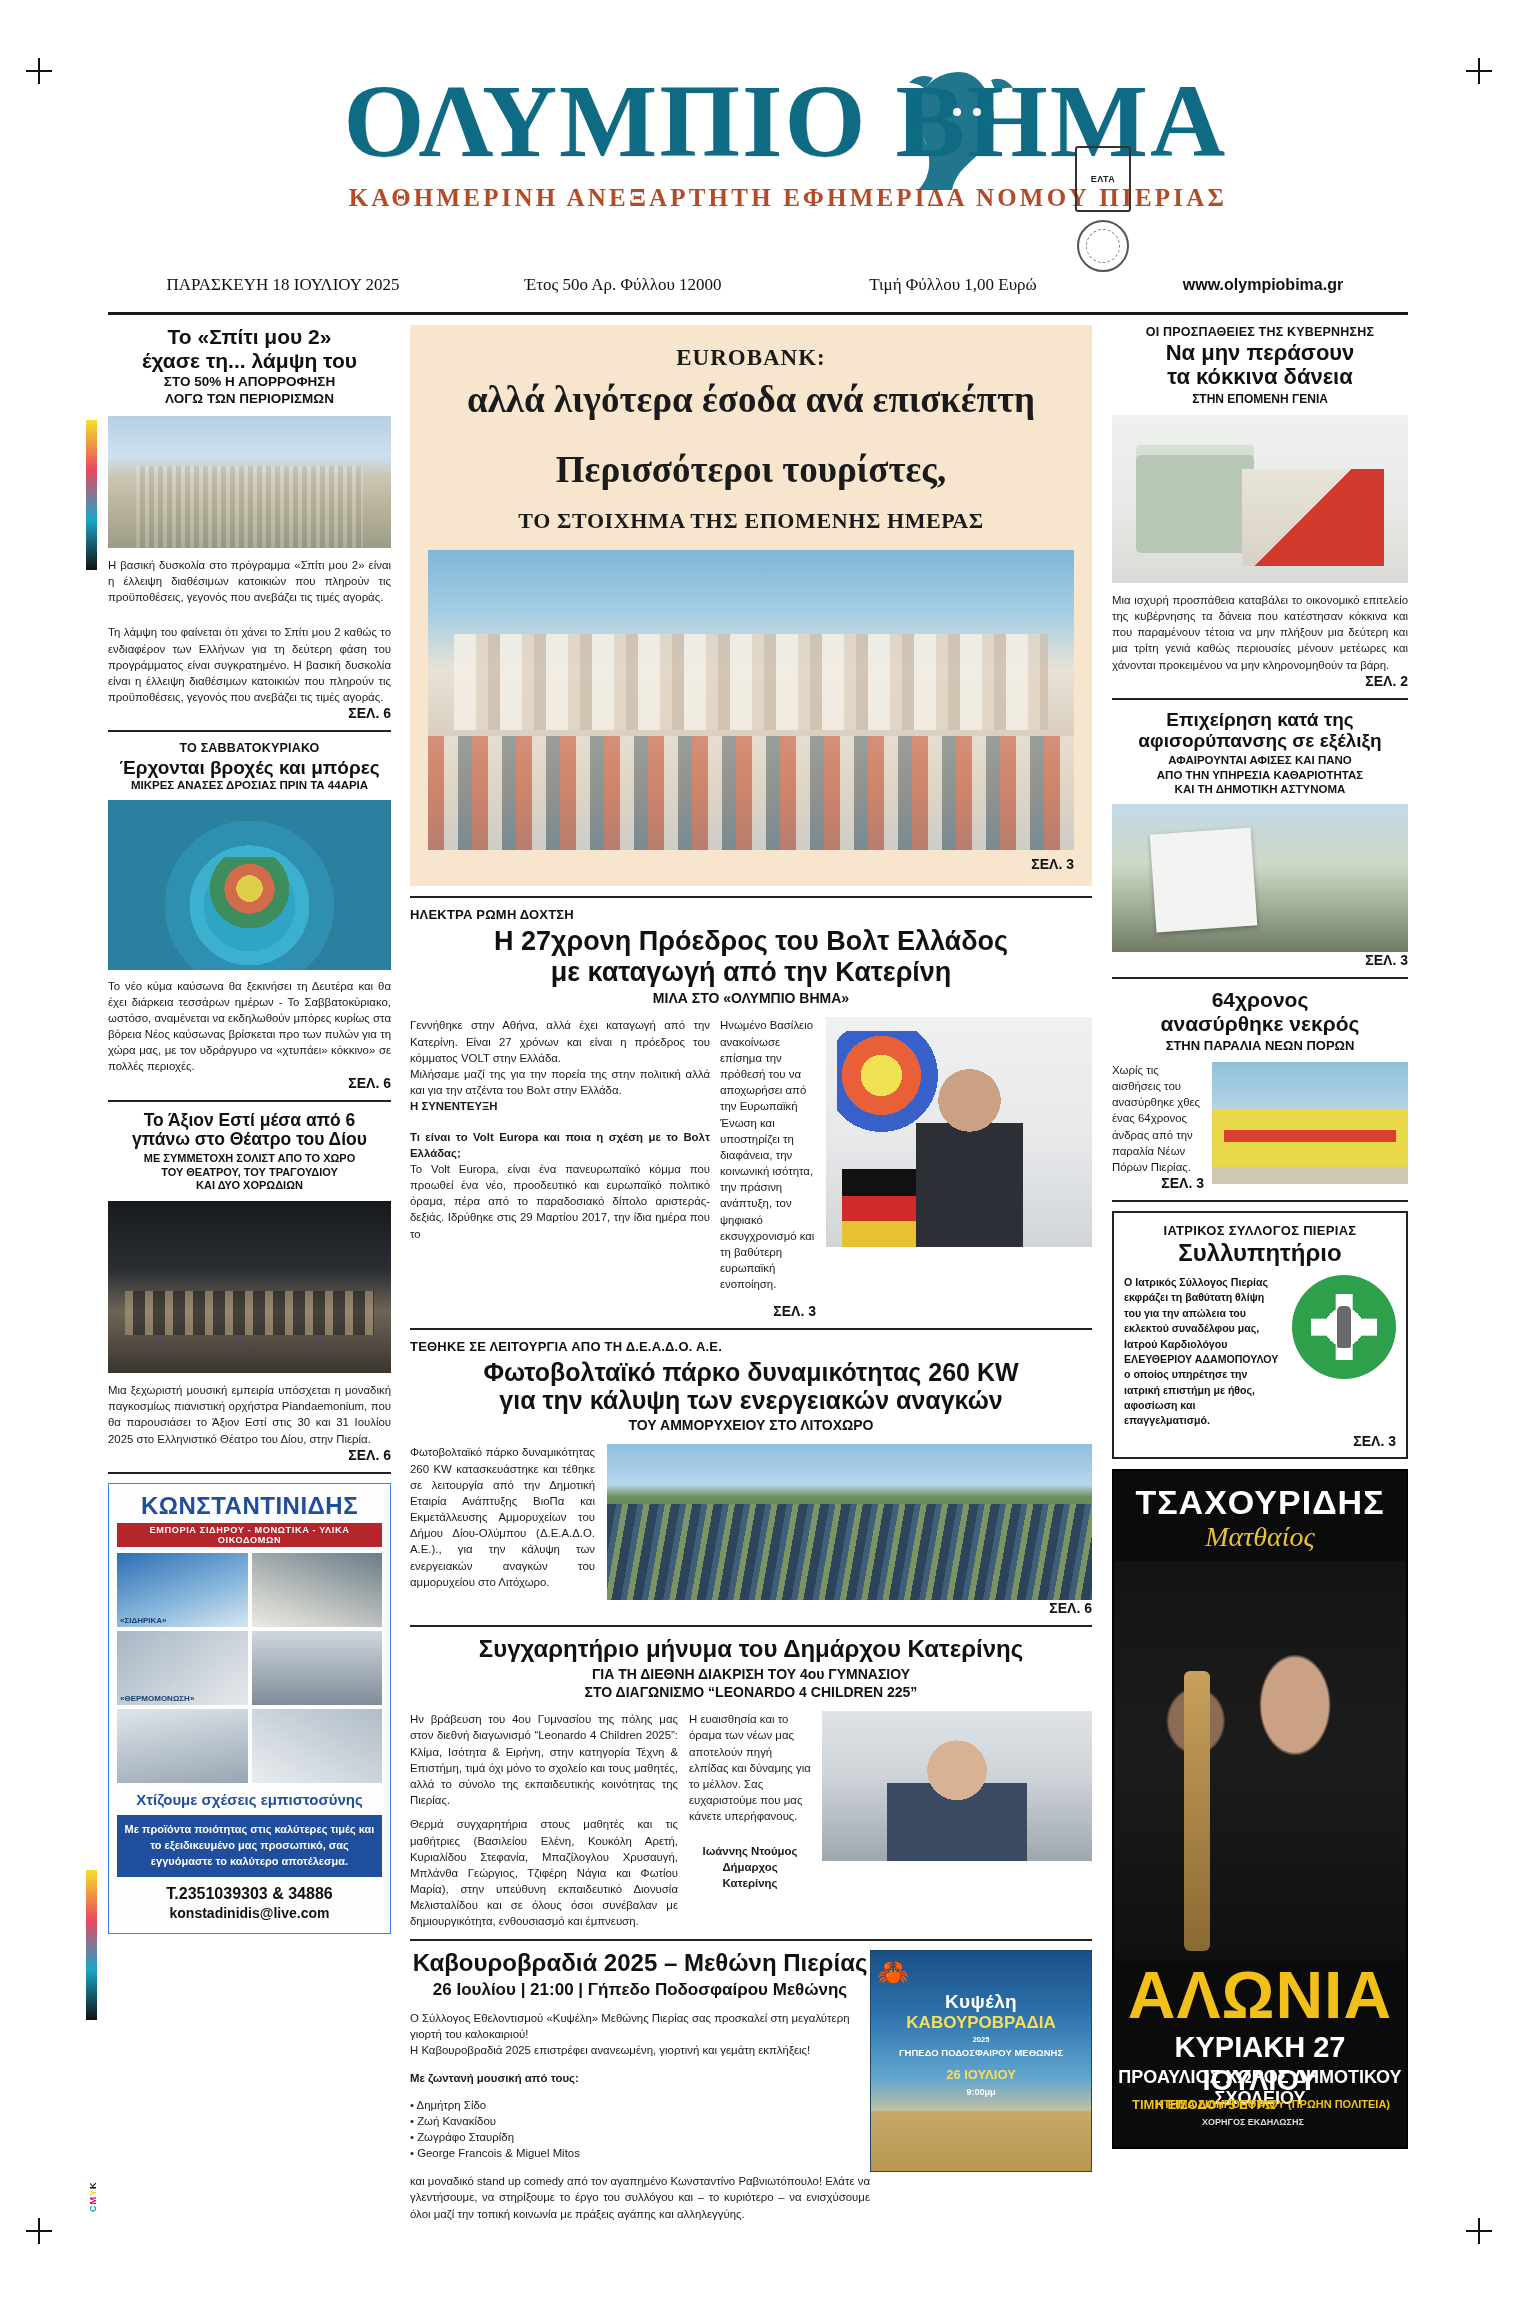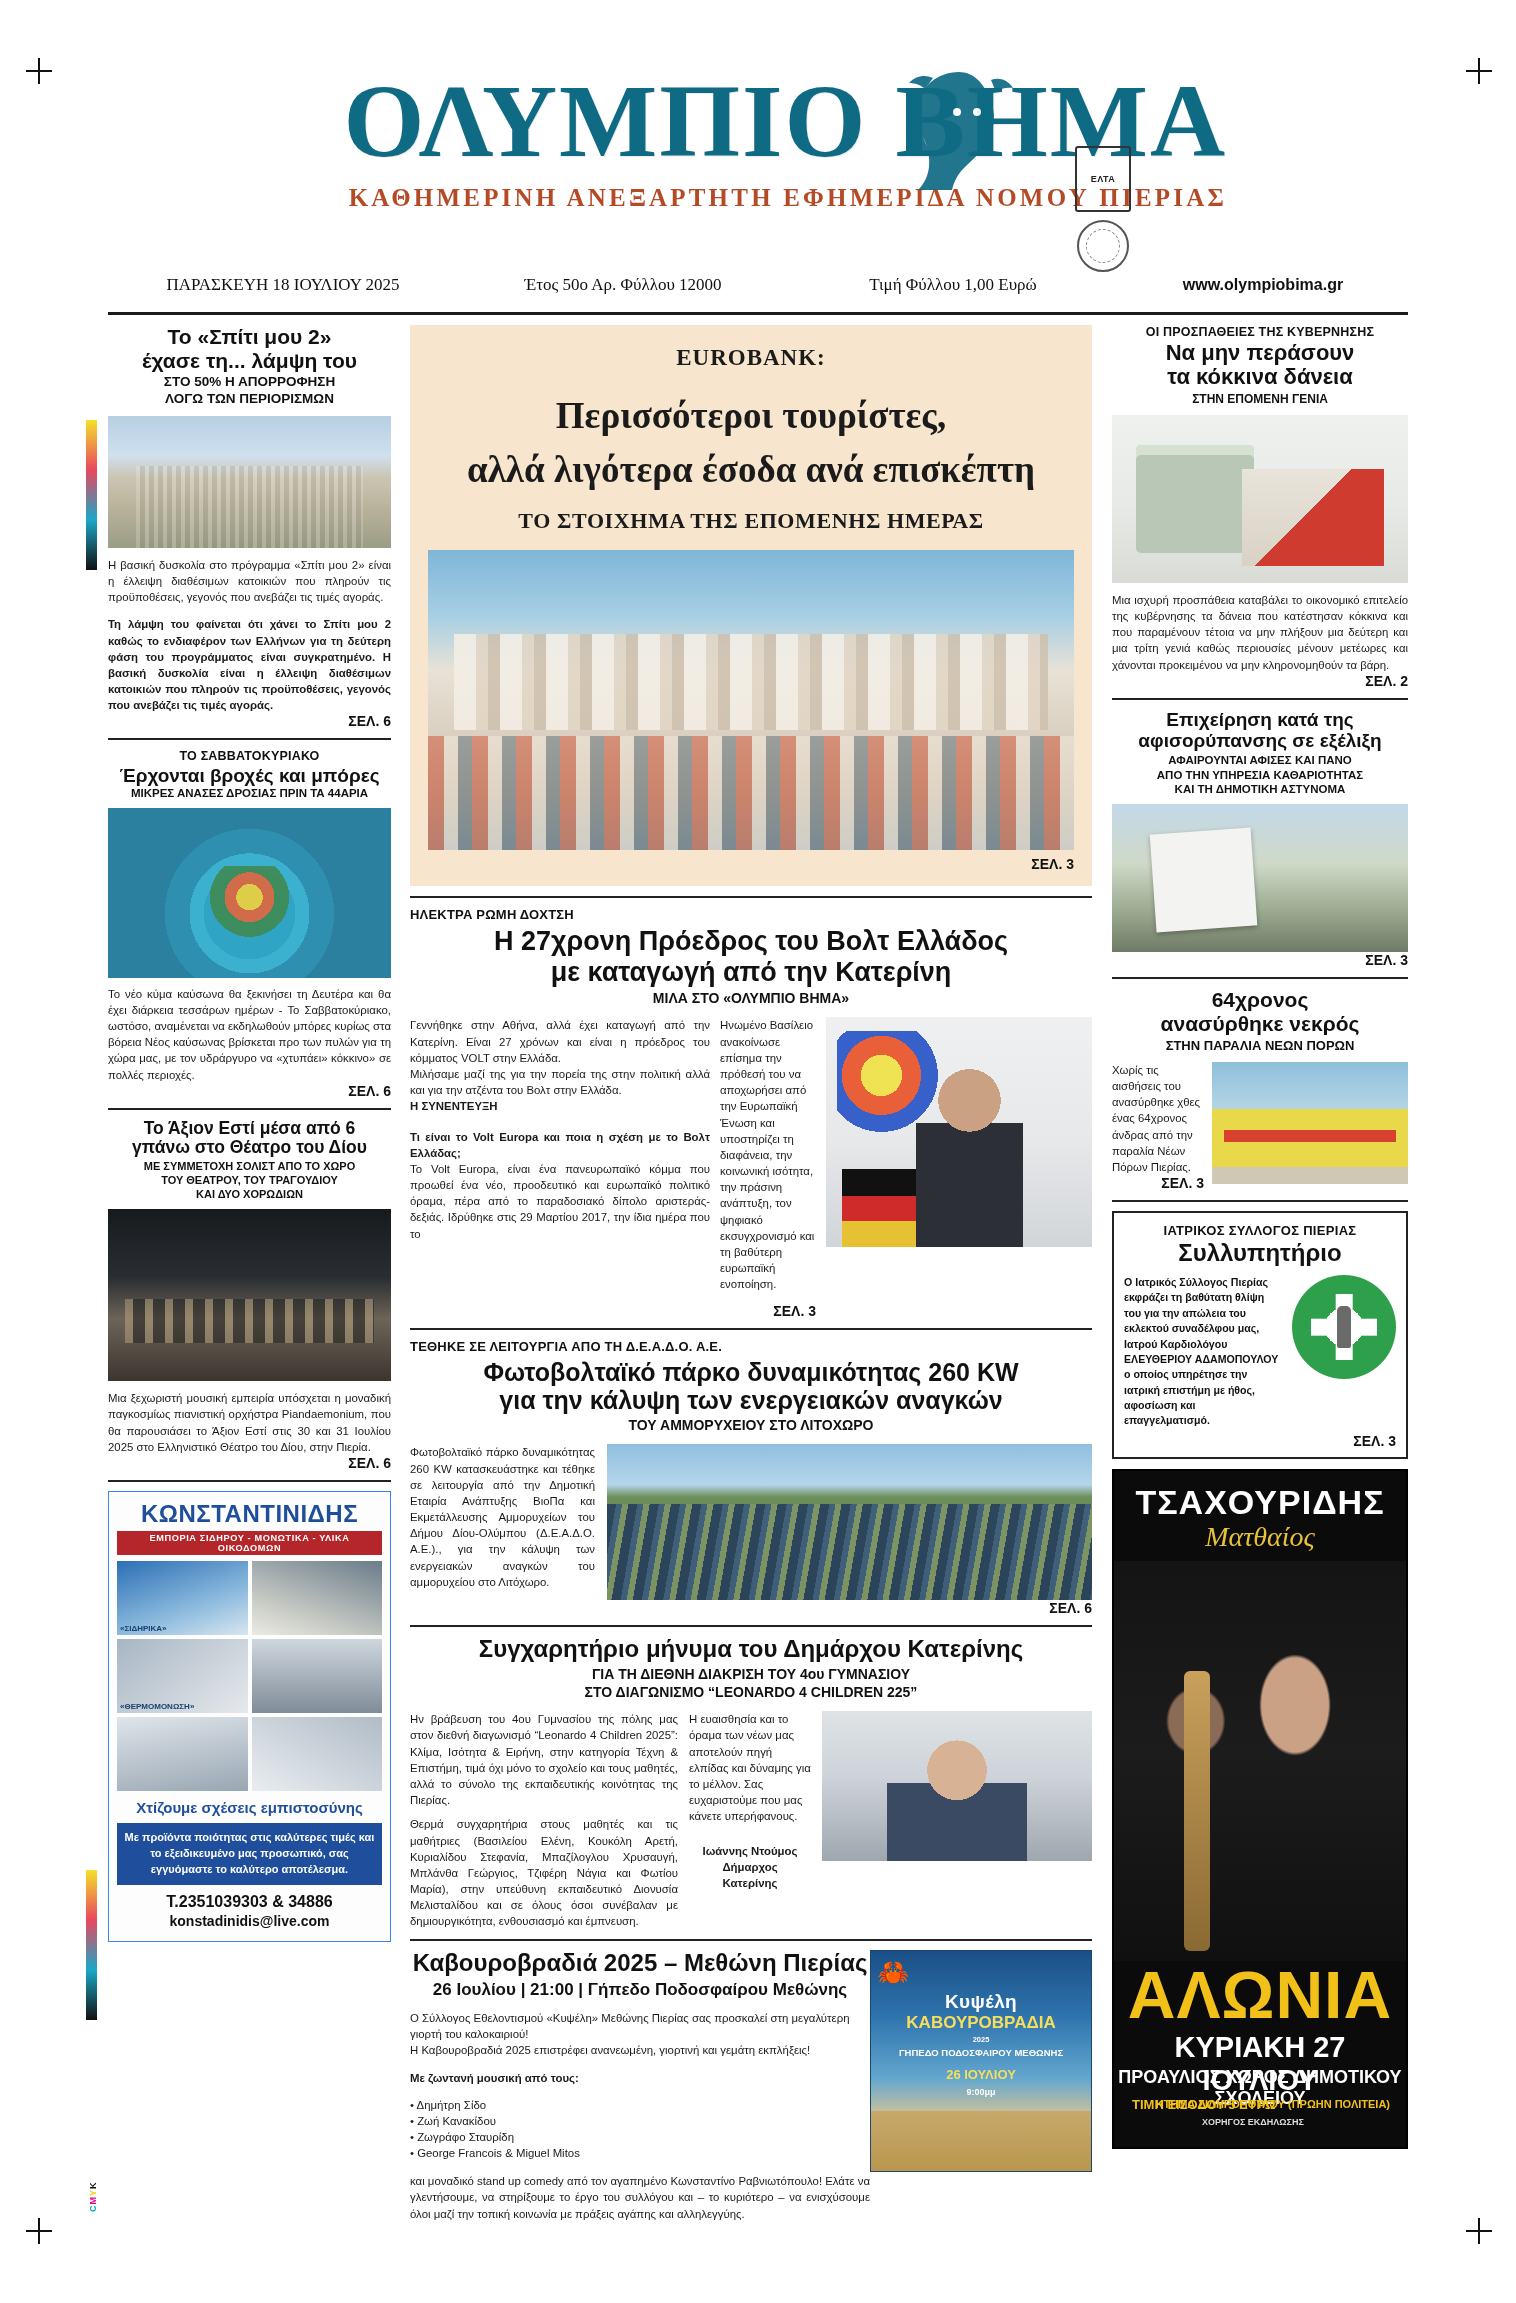--- a/index.html
+++ b/index.html
@@ -426,21 +426,21 @@
 
   <div class="col-left">
 
     <div>
       <div class="hl-main" style="font-size:21px;">Το «Σπίτι μου 2»</div>
       <div class="hl-main" style="font-size:21px;">έχασε τη... λάμψη του</div>
       <div class="hl-sub" style="margin-top:2px;">ΣΤΟ 50% Η ΑΠΟΡΡΟΦΗΣΗ</div>
       <div class="hl-sub">ΛΟΓΩ ΤΩΝ ΠΕΡΙΟΡΙΣΜΩΝ</div>
       <div class="photo ph-katerini" style="margin-top:8px;"></div>
       <div class="body-txt" style="margin-top:9px;">Η βασική δυσκολία στο πρόγραμμα «Σπίτι μου 2» είναι η έλλειψη διαθέσιμων κατοικιών που πληρούν τις προϋποθέσεις, γεγονός που ανεβάζει τις τιμές αγοράς.</div>
-      <div class="body-txt" style="margin-top:11px;font-weight:bold;">Τη λάμψη του φαίνεται ότι χάνει το Σπίτι μου 2 καθώς το ενδιαφέρον των Ελλήνων για τη δεύτερη φάση του προγράμματος είναι συγκρατημένο. Η βασική δυσκολία είναι η έλλειψη διαθέσιμων κατοικιών που πληρούν τις προϋποθέσεις, γεγονός που ανεβάζει τις τιμές αγοράς.</div>
+      <div class="body-txt" style="margin-top:19px;">Τη λάμψη του φαίνεται ότι χάνει το Σπίτι μου 2 καθώς το ενδιαφέρον των Ελλήνων για τη δεύτερη φάση του προγράμματος είναι συγκρατημένο. Η βασική δυσκολία είναι η έλλειψη διαθέσιμων κατοικιών που πληρούν τις προϋποθέσεις, γεγονός που ανεβάζει τις τιμές αγοράς.</div>
       <div class="sel">ΣΕΛ. 6</div>
     </div>
 
     <div class="rule"></div>
 
     <div>
       <div class="hl-kicker">ΤΟ ΣΑΒΒΑΤΟΚΥΡΙΑΚΟ</div>
       <div class="hl-main" style="font-size:19px;">Έρχονται βροχές και μπόρες</div>
       <div class="hl-sub" style="font-size:11.5px;">ΜΙΚΡΕΣ ΑΝΑΣΕΣ ΔΡΟΣΙΑΣ ΠΡΙΝ ΤΑ 44ΑΡΙΑ</div>
       <div class="photo ph-umbrella" style="margin-top:7px;"></div>
@@ -482,22 +482,22 @@
       <div class="foot">Με προϊόντα ποιότητας στις καλύτερες τιμές και το εξειδικευμένο μας προσωπικό, σας εγγυόμαστε το καλύτερο αποτέλεσμα.</div>
       <div class="phone">Τ.2351039303 &amp; 34886</div>
       <div class="mail">konstadinidis@live.com</div>
     </div>
   </div>
 
   <div class="col-mid">
 
     <div class="feature">
       <div class="brand">EUROBANK:</div>
+      <h1 style="margin-top:4px;">αλλά λιγότερα έσοδα ανά επισκέπτη</h1>
       <h1>Περισσότεροι τουρίστες,</h1>
-      <h1 style="margin-top:4px;">αλλά λιγότερα έσοδα ανά επισκέπτη</h1>
       <div class="deck">ΤΟ ΣΤΟΙΧΗΜΑ ΤΗΣ ΕΠΟΜΕΝΗΣ ΗΜΕΡΑΣ</div>
       <div class="photo ph-mykonos" style="margin-top:16px;"></div>
       <div class="sel">ΣΕΛ. 3</div>
     </div>
 
     <div class="rule" style="margin-top:10px;"></div>
 
     <div>
       <div class="hl-kicker" style="text-align:left;font-size:13px;">ΗΛΕΚΤΡΑ ΡΩΜΗ ΔΟΧΤΣΗ</div>
       <div class="hl-main" style="font-size:27px;margin-top:3px;">Η 27χρονη Πρόεδρος του Βολτ Ελλάδος</div>

